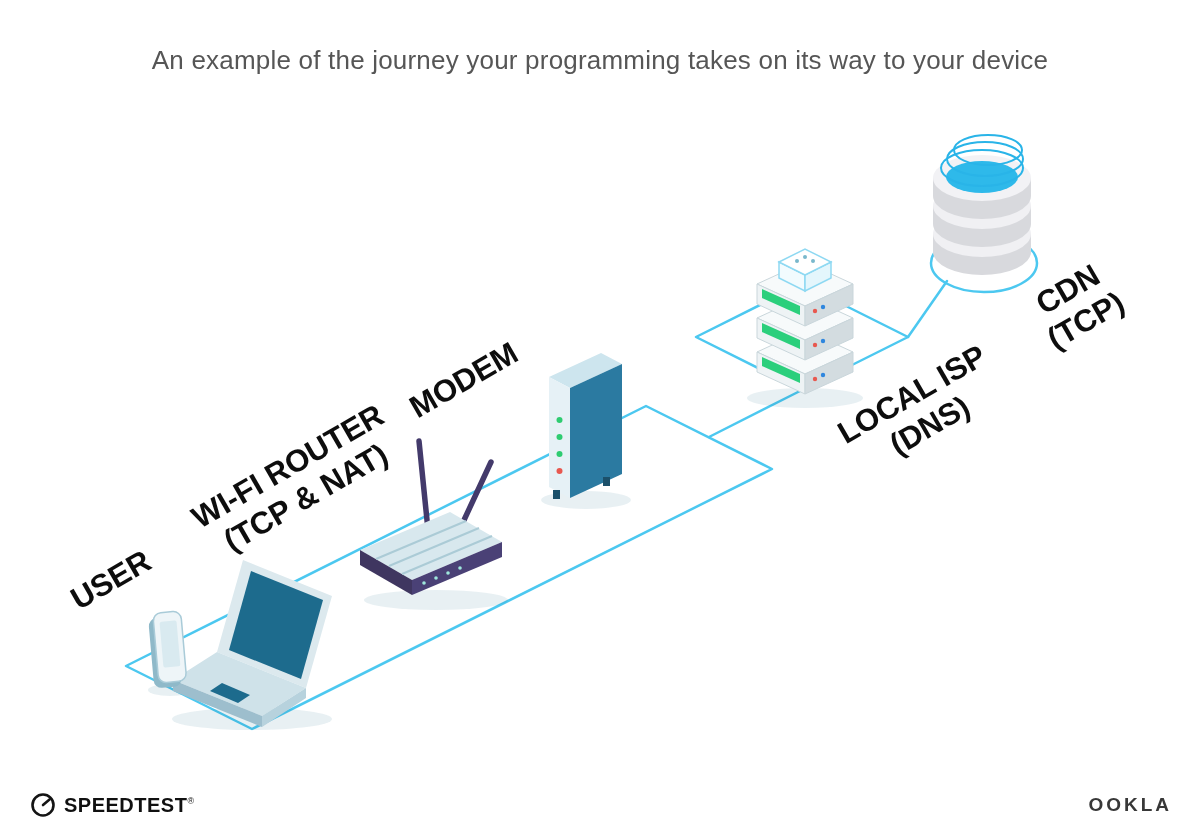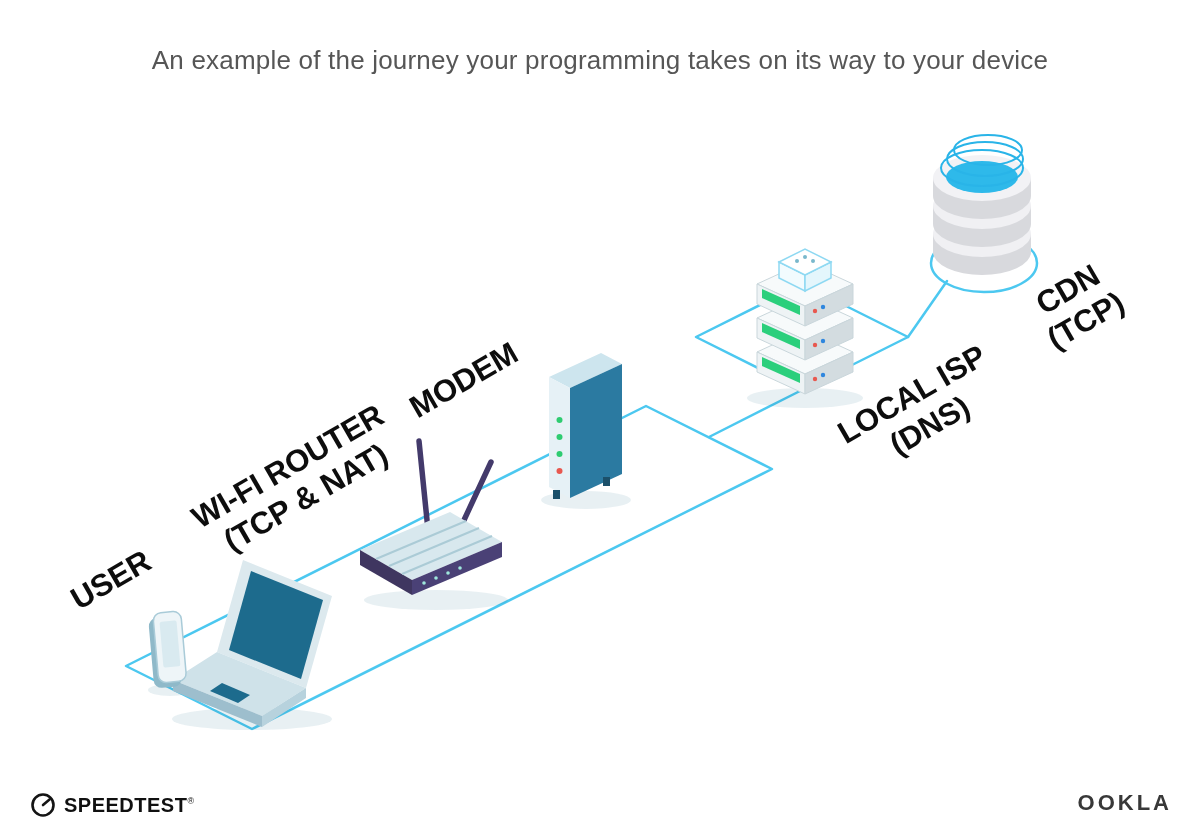--- a/index.html
+++ b/index.html
@@ -15,21 +15,21 @@
   .title { font-size: 30px; font-weight: 700; color: #141414; letter-spacing: 0.2px; }
   .subtitle { font-size: 26px; font-weight: 400; color: #565656; margin-top: 9px; letter-spacing: 0.2px; }
   svg.diagram { position: absolute; top: 0; left: 0; z-index: 1; }
   .node-label {
     font-family: "Liberation Sans", sans-serif;
     font-size: 31px; font-weight: 700; fill: #0d0d0d; letter-spacing: 0px;
   }
   .footer-left { position: absolute; left: 30px; bottom: 18px; display: flex; align-items: center; gap: 8px; z-index: 3; }
   .speedtest-text { font-size: 20px; font-weight: 700; color: #101010; letter-spacing: 0.5px; }
   .speedtest-text sup { font-size: 9px; font-weight: 400; }
-  .footer-right { position: absolute; right: 28px; bottom: 20px; font-size: 22px; font-weight: 700; color: #383838; letter-spacing: 3px; z-index: 3; }
+  .footer-right { position: absolute; right: 28px; bottom: 20px; font-size: 19px; font-weight: 700; color: #383838; letter-spacing: 3px; z-index: 3; }
 </style>
 </head>
 <body>
 
 <div class="header">
   <div class="subtitle">An example of the journey your programming takes on its way to your device</div>
 </div>
 
 <svg class="diagram" width="1200" height="836" viewBox="0 0 1200 836">
 

